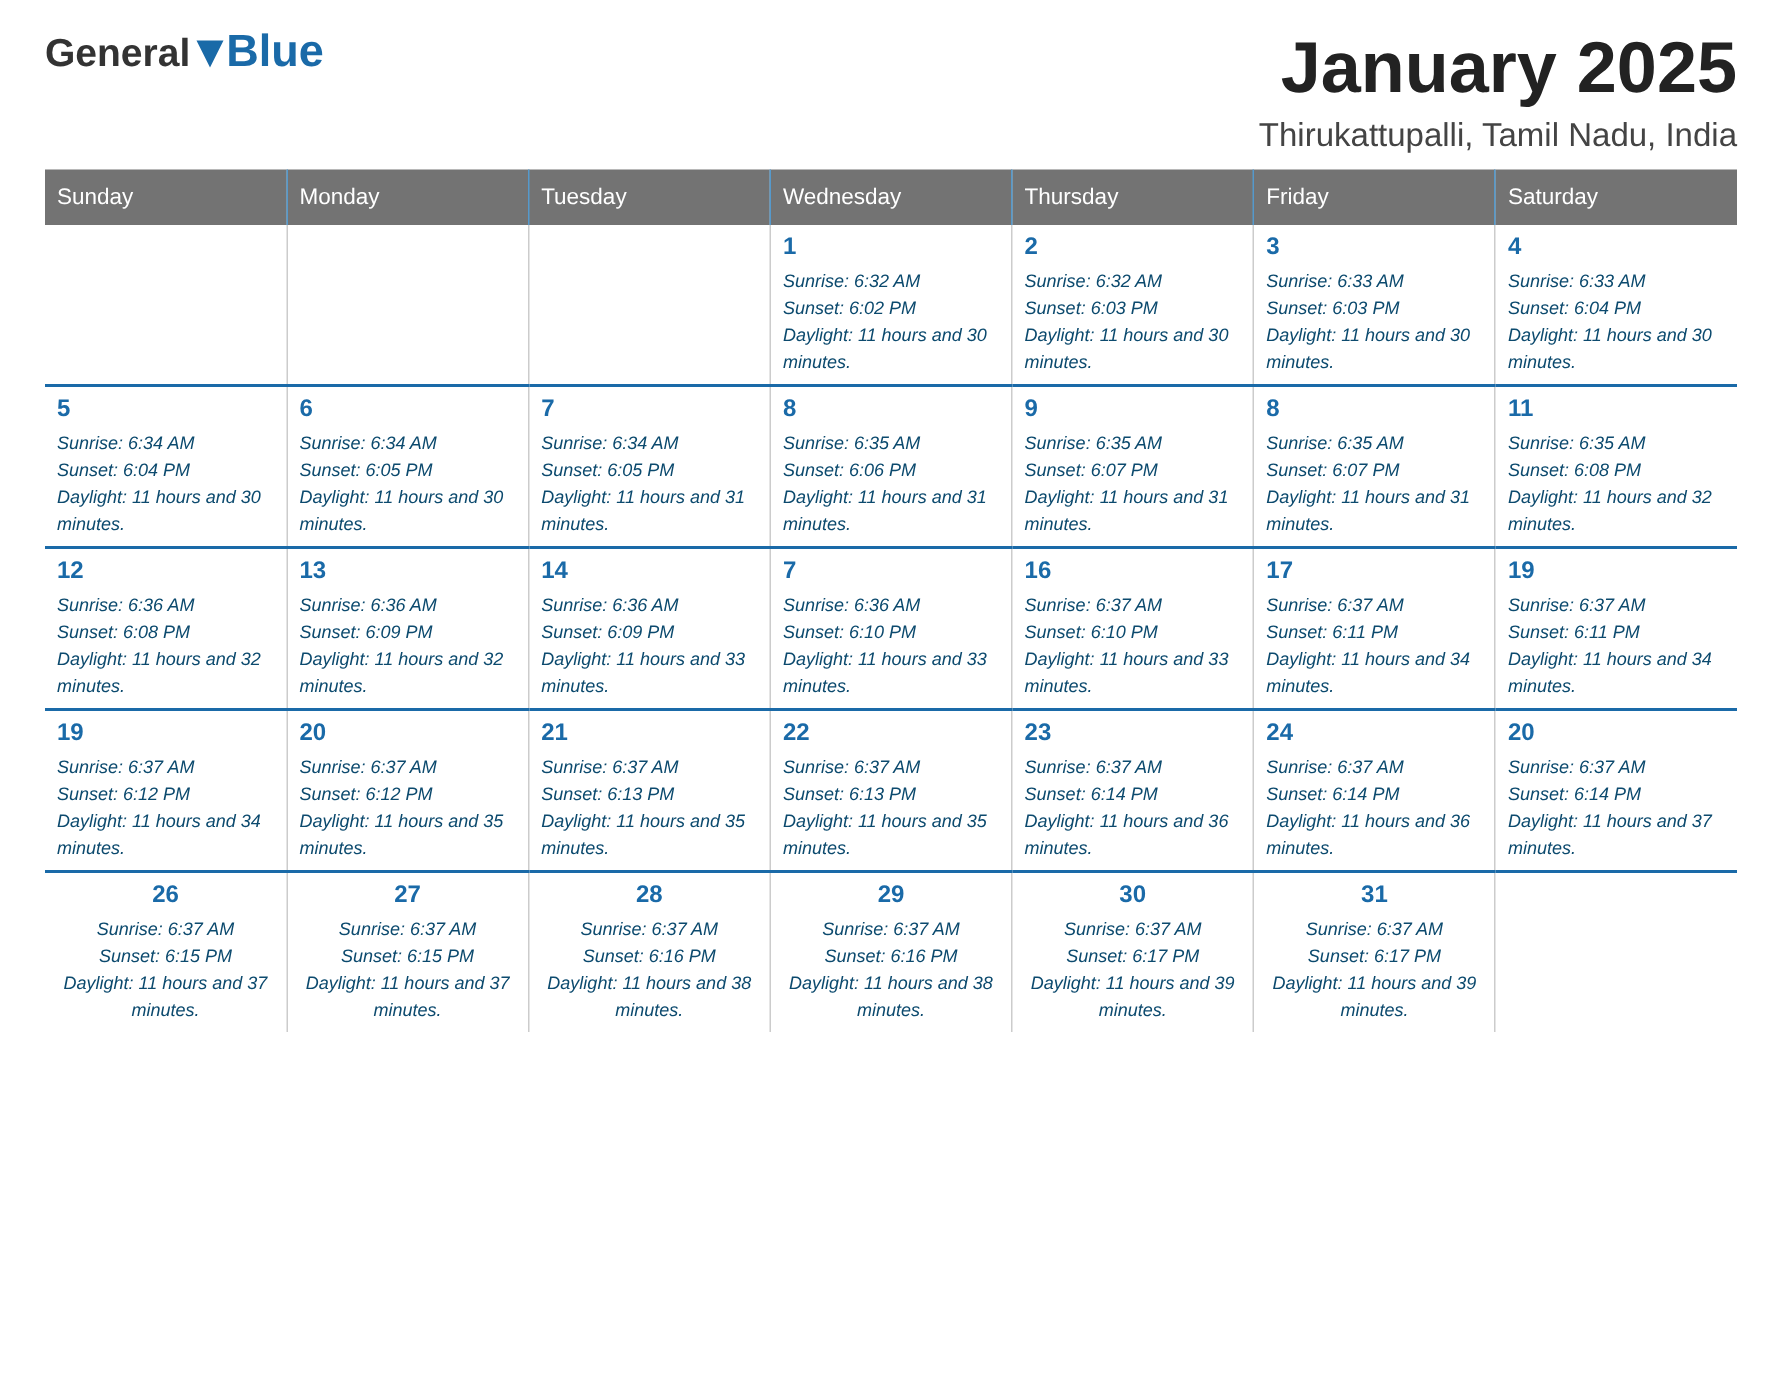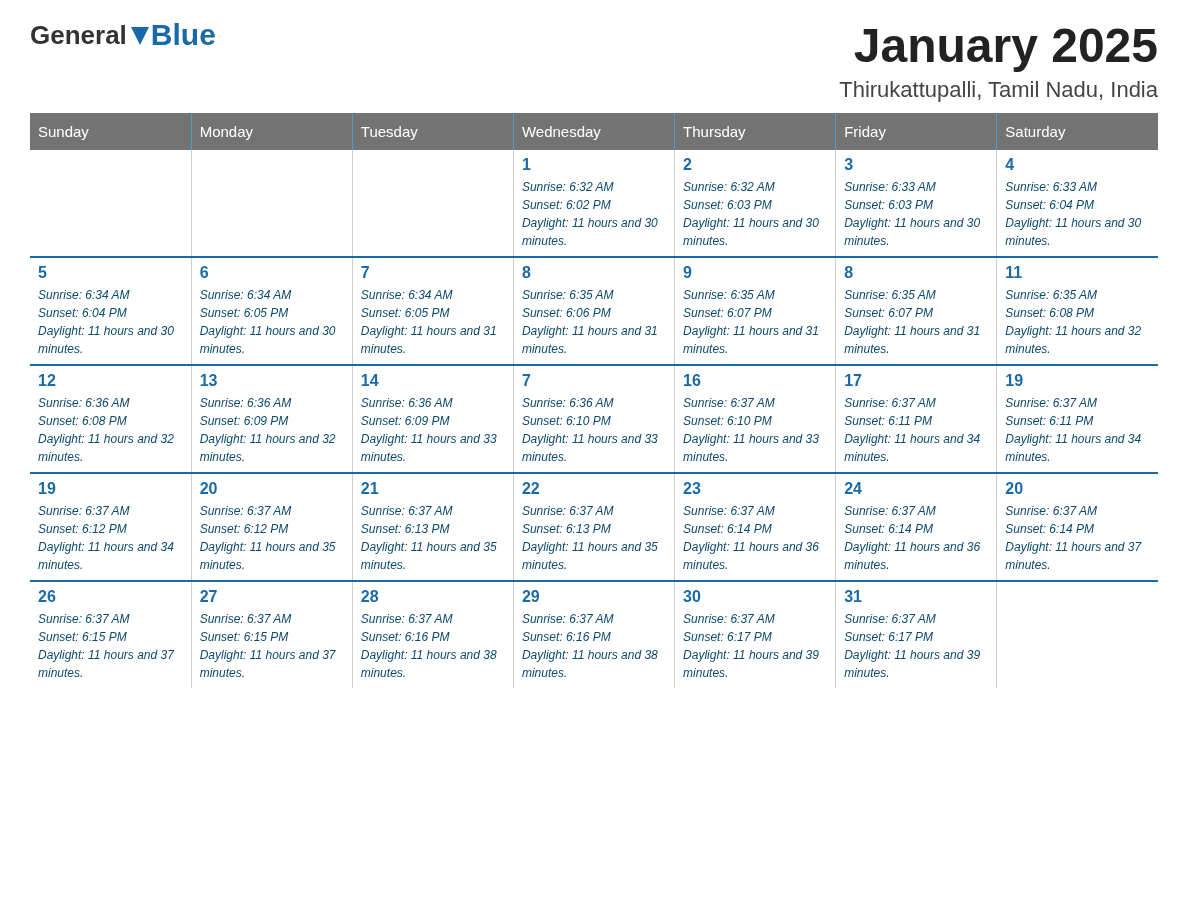--- a/index.html
+++ b/index.html
@@ -73,20 +73,21 @@
       margin-bottom: 4px;
     }
     .day-info {
       font-size: 12px;
       color: #0c4a6e;
       line-height: 1.5;
       font-style: italic;
     }
     tbody tr:last-child td {
       border-bottom: none;
+      text-align: center;
     }
     .empty-cell {
       background: #fff;
     }
   </style>
 </head>
 <body>
 
 <div class="header">
   <div class="logo">

